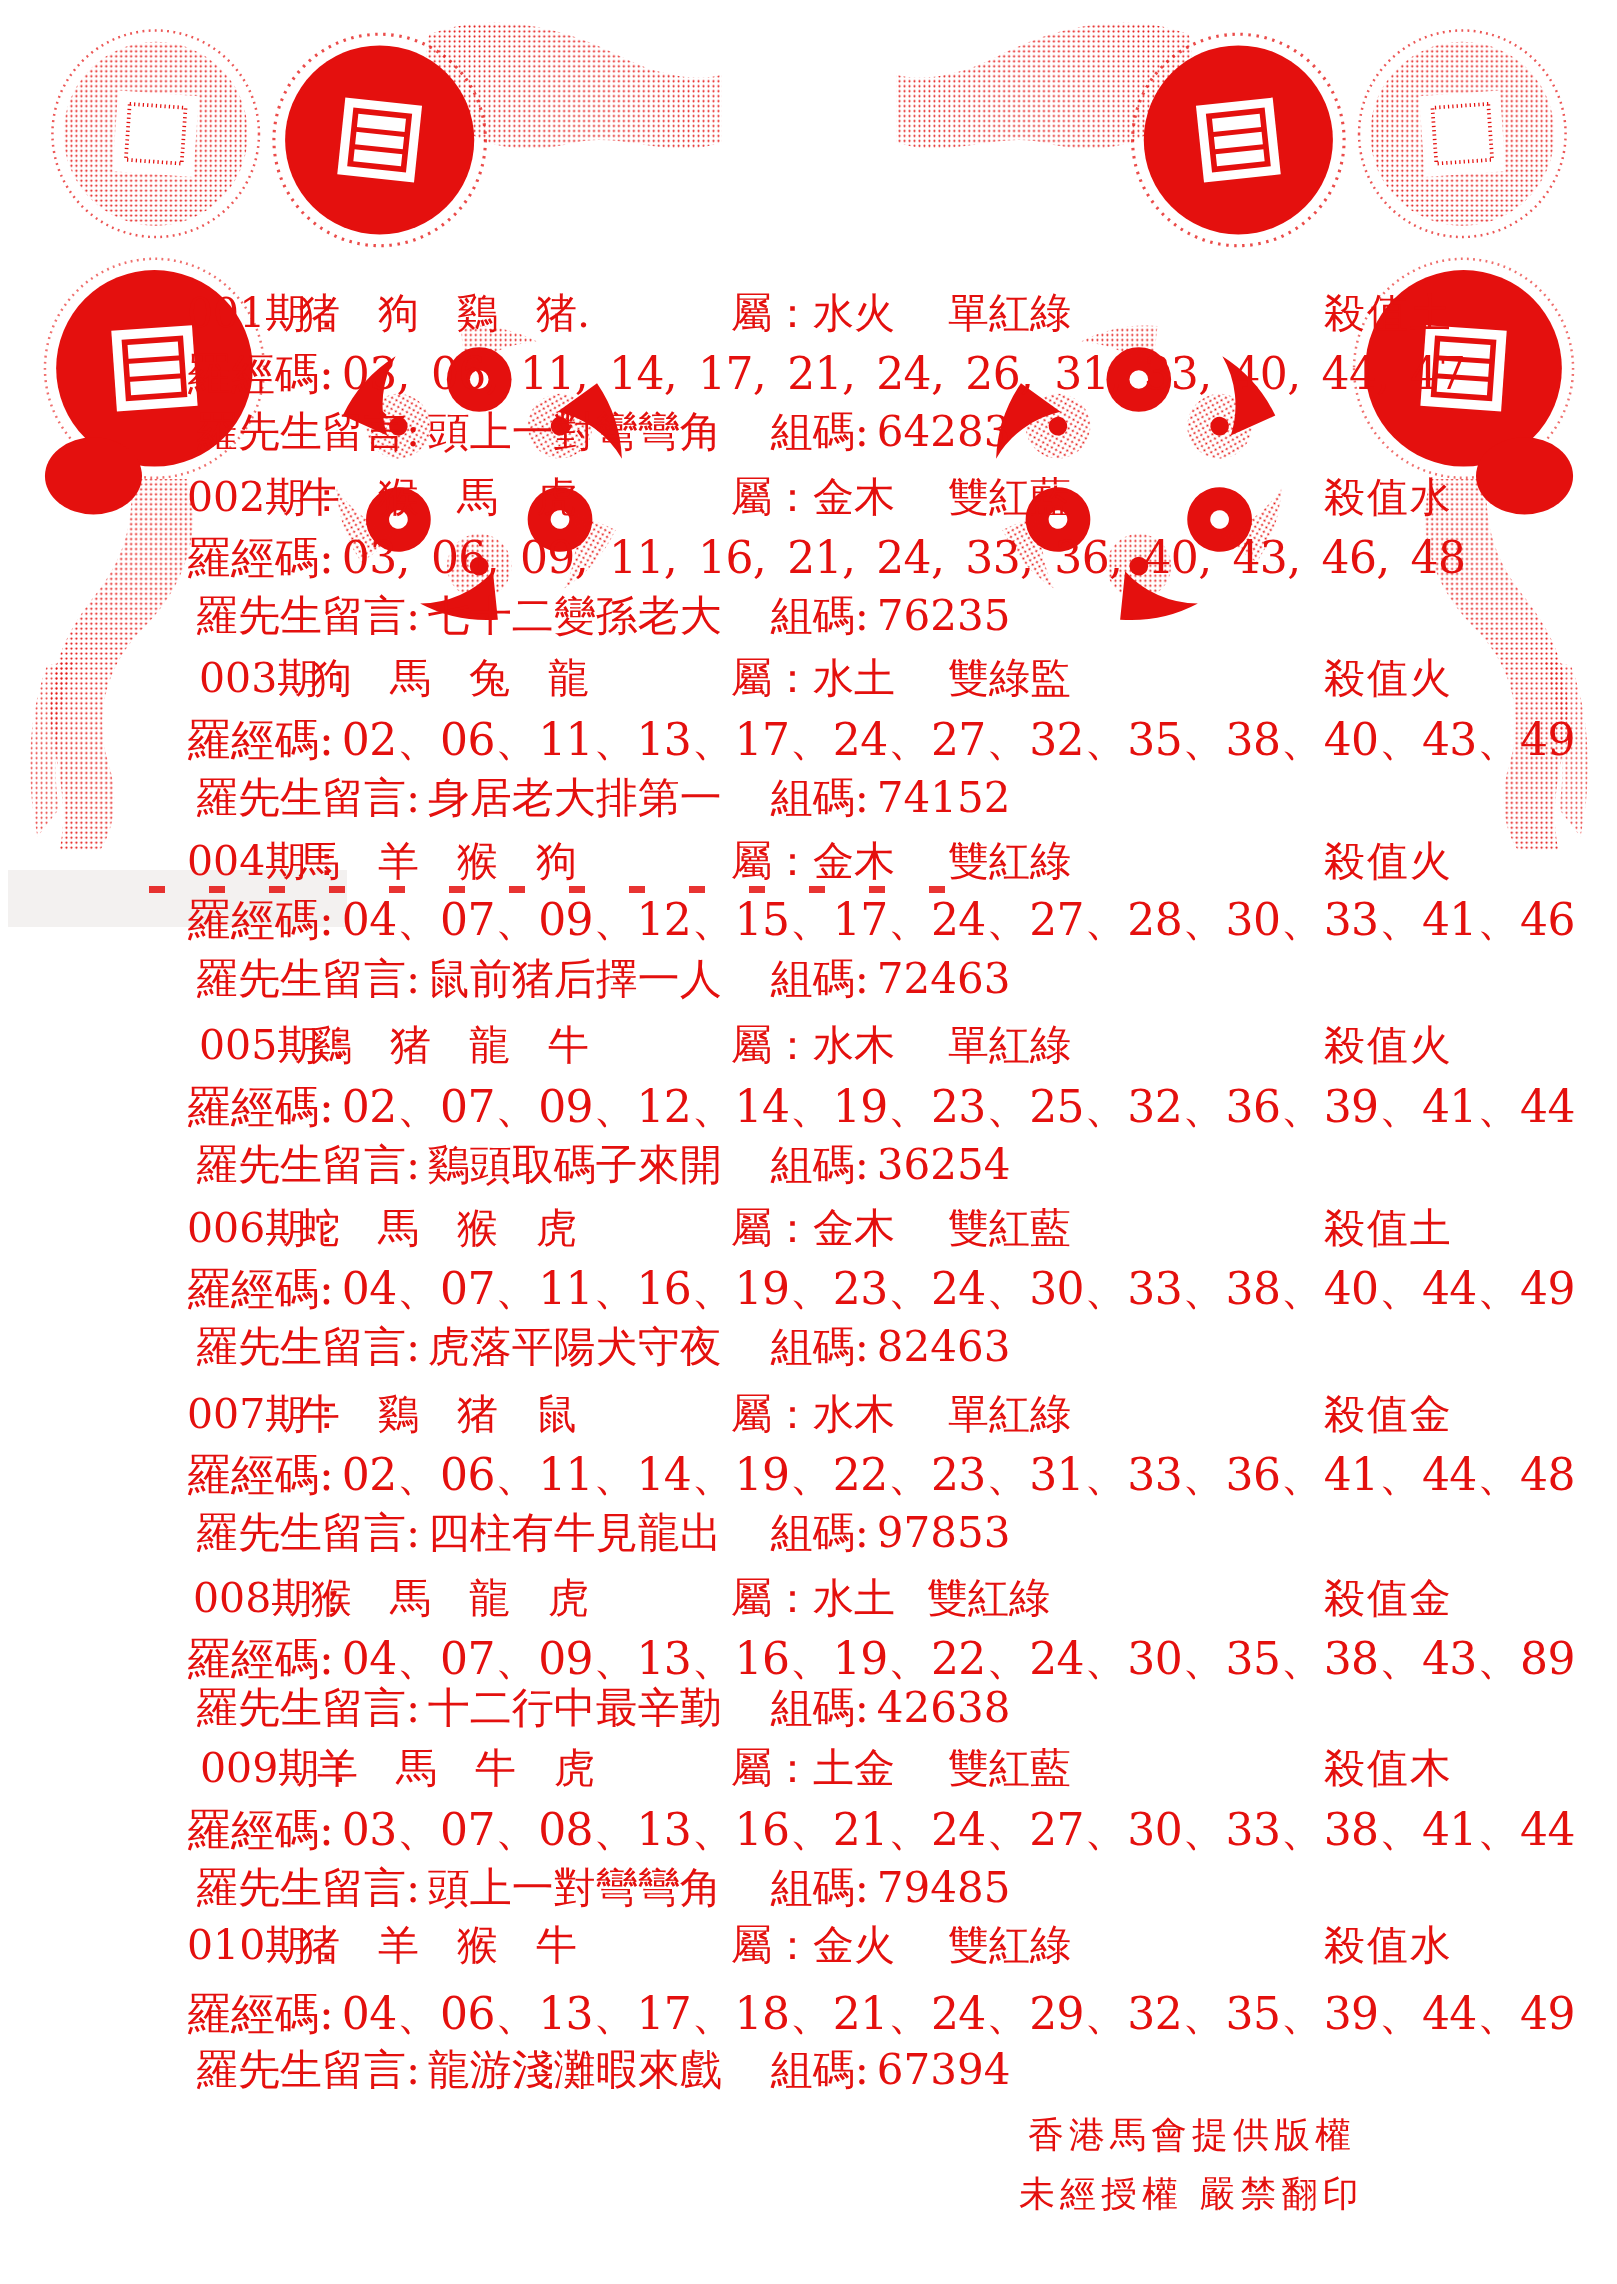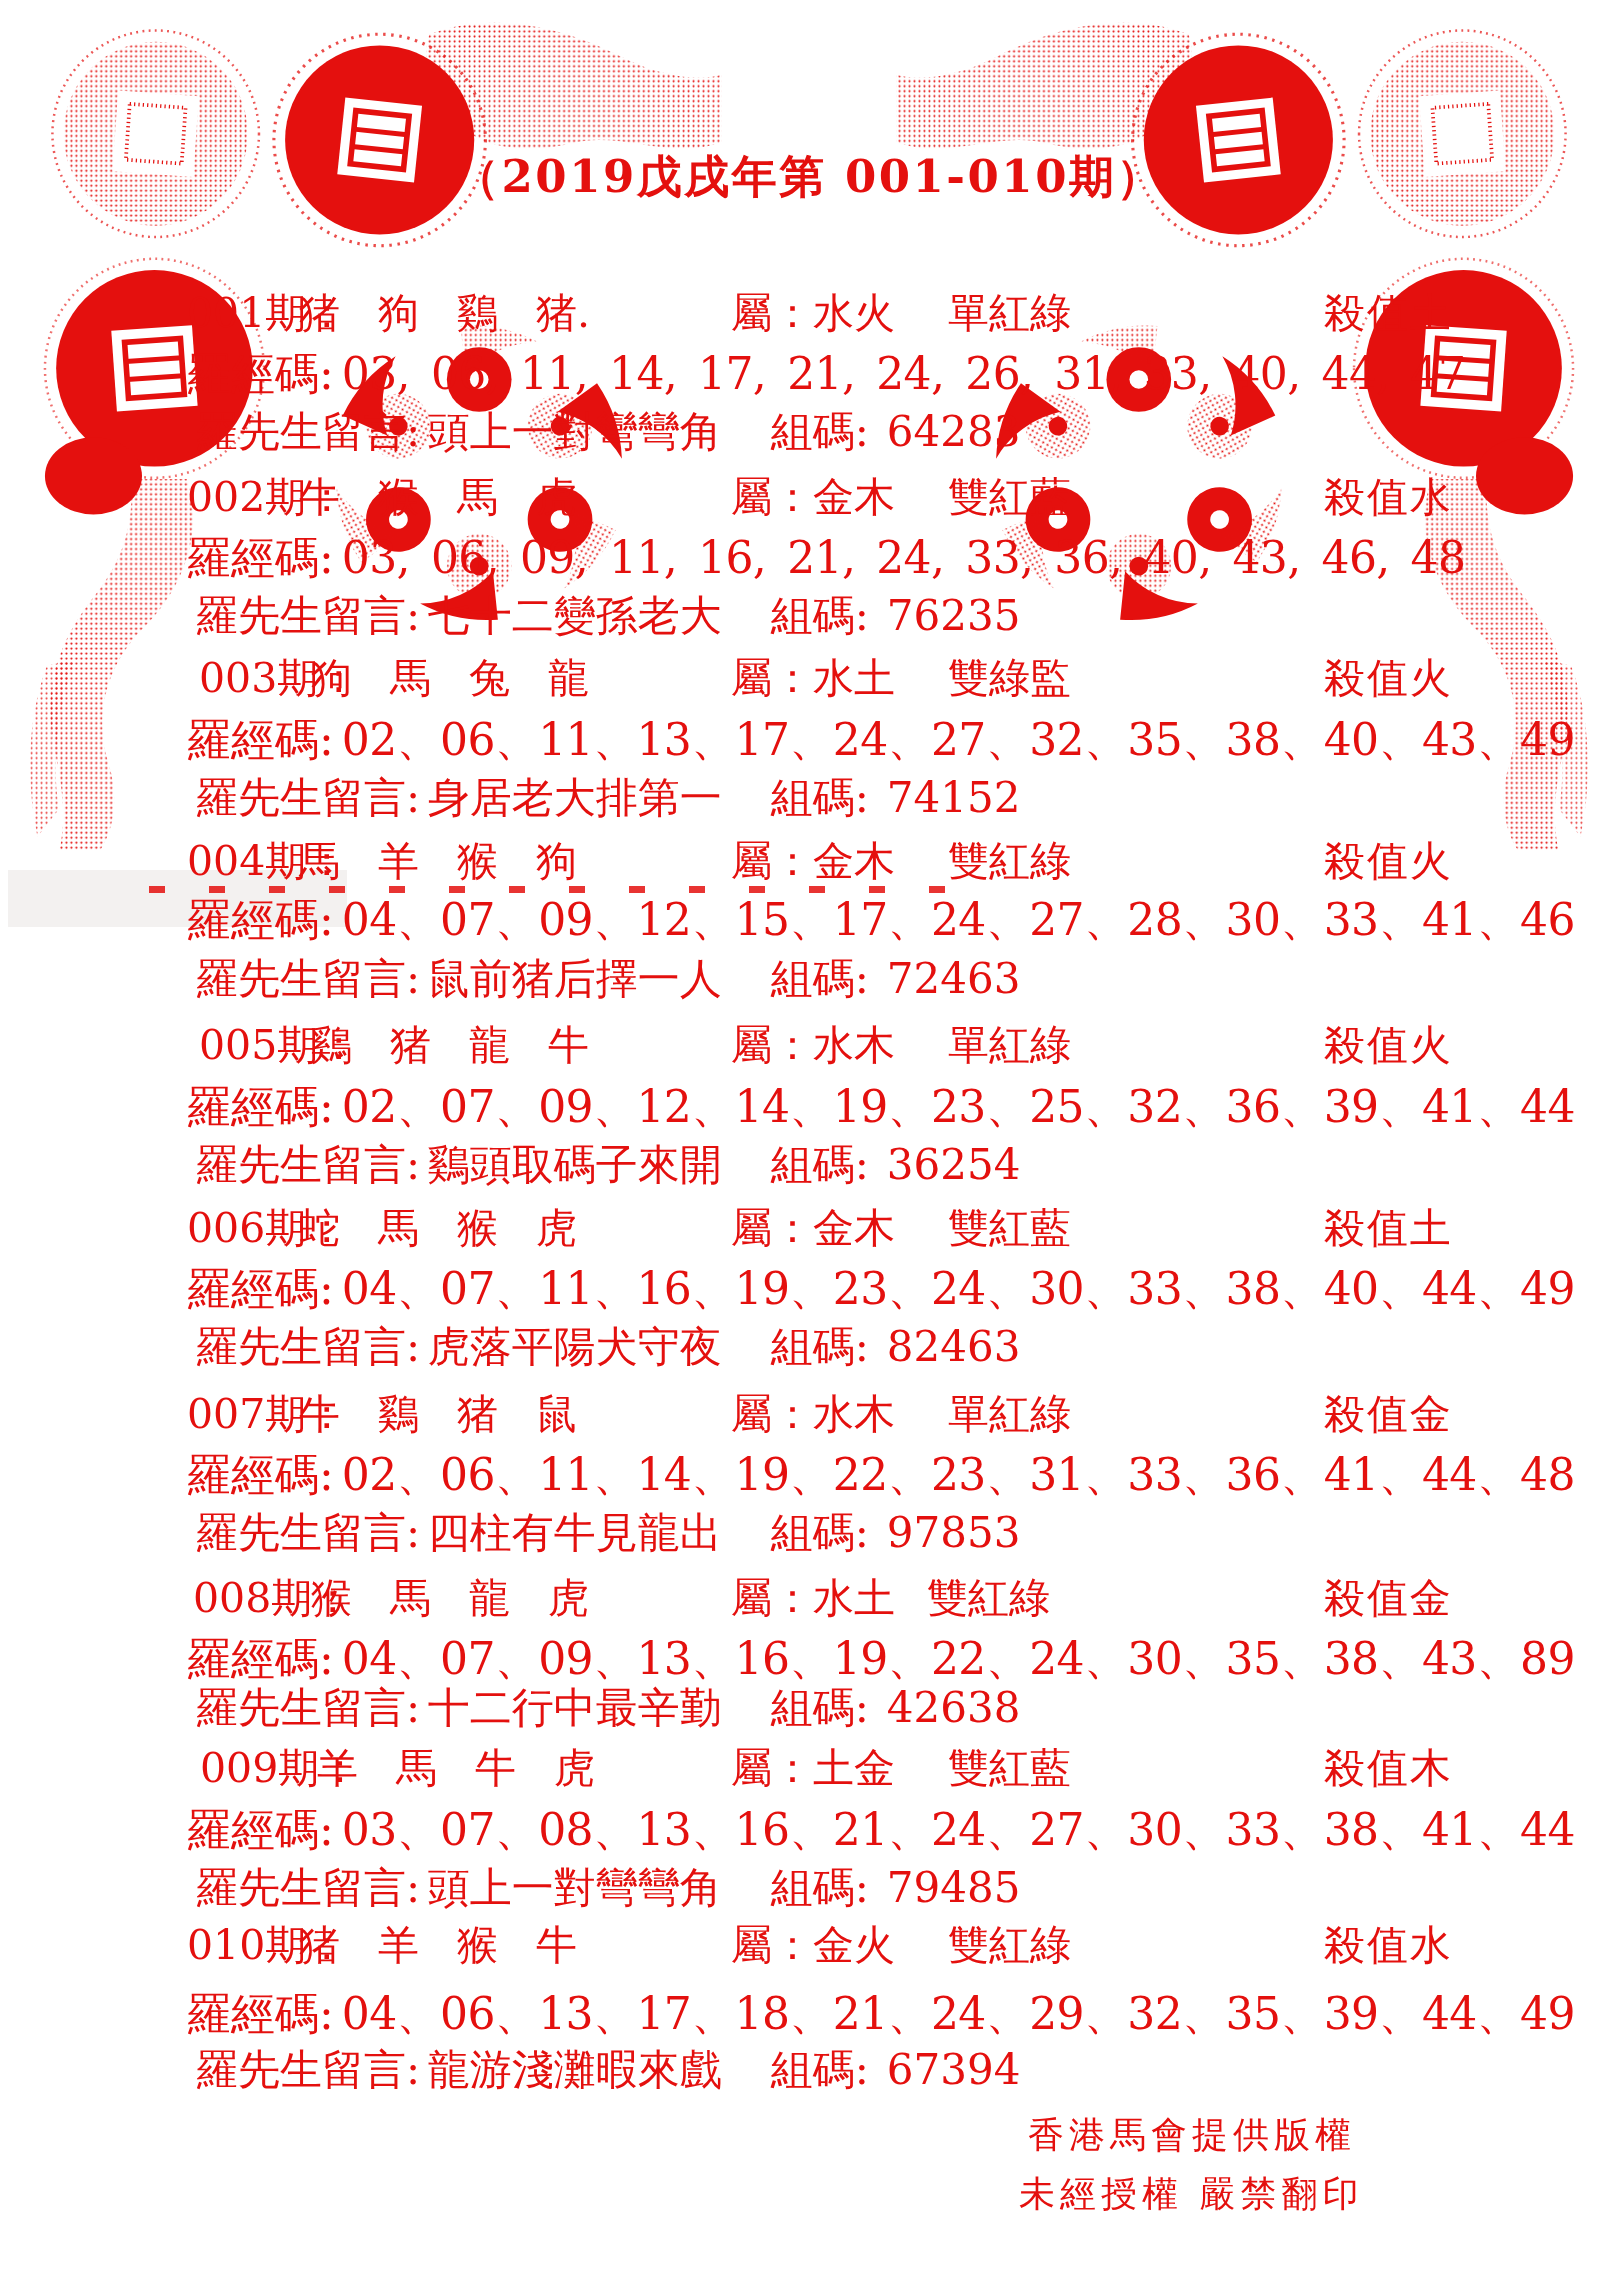--- a/index.html
+++ b/index.html
@@ -35,21 +35,21 @@
          color: #e4100e; white-space: nowrap; line-height: 1.1; }
   .issue-row { font-size: 41px; }
   .issue-row .c { position: absolute; top: 0; }
   .zodiac { word-spacing: 25px; }
   .kill { letter-spacing: 1.9px; }
   .codes-row { font-size: 44px; left: 187px; word-spacing: 7.5px; }
   .codes-row .codes-vals { margin-left: 8px; letter-spacing: -0.6px; }
   .msg-row { font-size: 42px; left: 196px; }
   .msg-row .msg-text { margin-left: 7.5px; }
   .msg-row .group { margin-left: 49px; }
-  .msg-row .group-val { margin-left: 18px; }
+  .msg-row .group-val { margin-left: 8px; }
 
   
   .footer-line { position: absolute; color: #e4100e; font-size: 36px;
                  letter-spacing: 5px; white-space: nowrap; line-height: 1; }
   .footer-1 { left: 1028px; top: 2117px; }
   .footer-2 { left: 1019px; top: 2176px; }
 
   
   .gray-box { position: absolute; left: 7.5px; top: 870px; width: 339px; height: 57px;
               background: #f3f1f0; }
@@ -133,21 +133,20 @@
 
       <path d="M300,770 C330,860 290,950 230,1010 C170,1070 150,1150 175,1230 C190,1280 185,1330 160,1368 L95,1368 C110,1300 95,1250 85,1190 C70,1100 95,1030 150,960 C200,898 215,840 210,770 Z" fill="url(#dotsL)"></path>
       <path d="M120,1060 C95,1130 80,1220 95,1300 L60,1345 C40,1250 45,1150 75,1070 Z" fill="url(#dotsL)" opacity="0.8"></path>
     </g>
   </svg>
 
   <svg class="ornament rightwrap" viewBox="0 0 1160 1400" aria-hidden="true">
     <use href="#ornamentG"></use>
   </svg>
 
-  <div class="subtitle-row">（2019戊戌年第 001-010期）</div>
 
   <div class="gray-box"></div>
   <div class="dash-artifact"></div>
 
   <div class="row issue-row" style="top:291px">
     <span class="c" style="left:187px">001期：</span>
     <span class="c zodiac" style="left:299px">猪 狗 鷄 猪.</span>
     <span class="c" style="left:731px">屬：水火</span>
     <span class="c" style="left:948px">單紅綠</span>
     <span class="c kill" style="left:1324px">殺值土</span>

